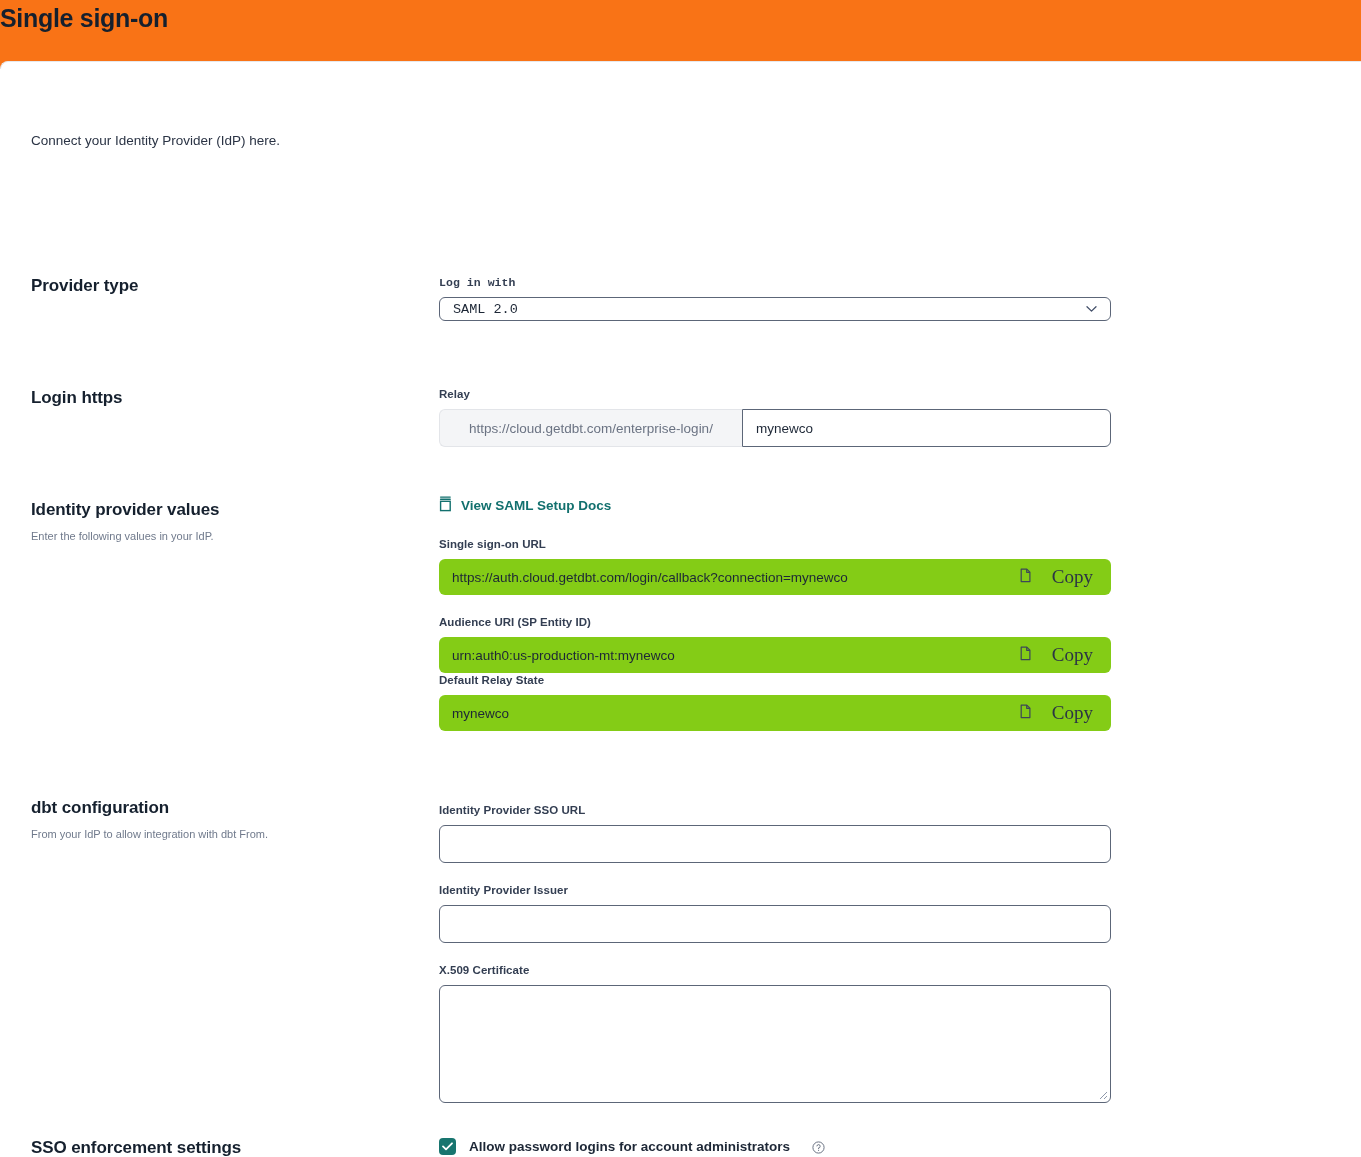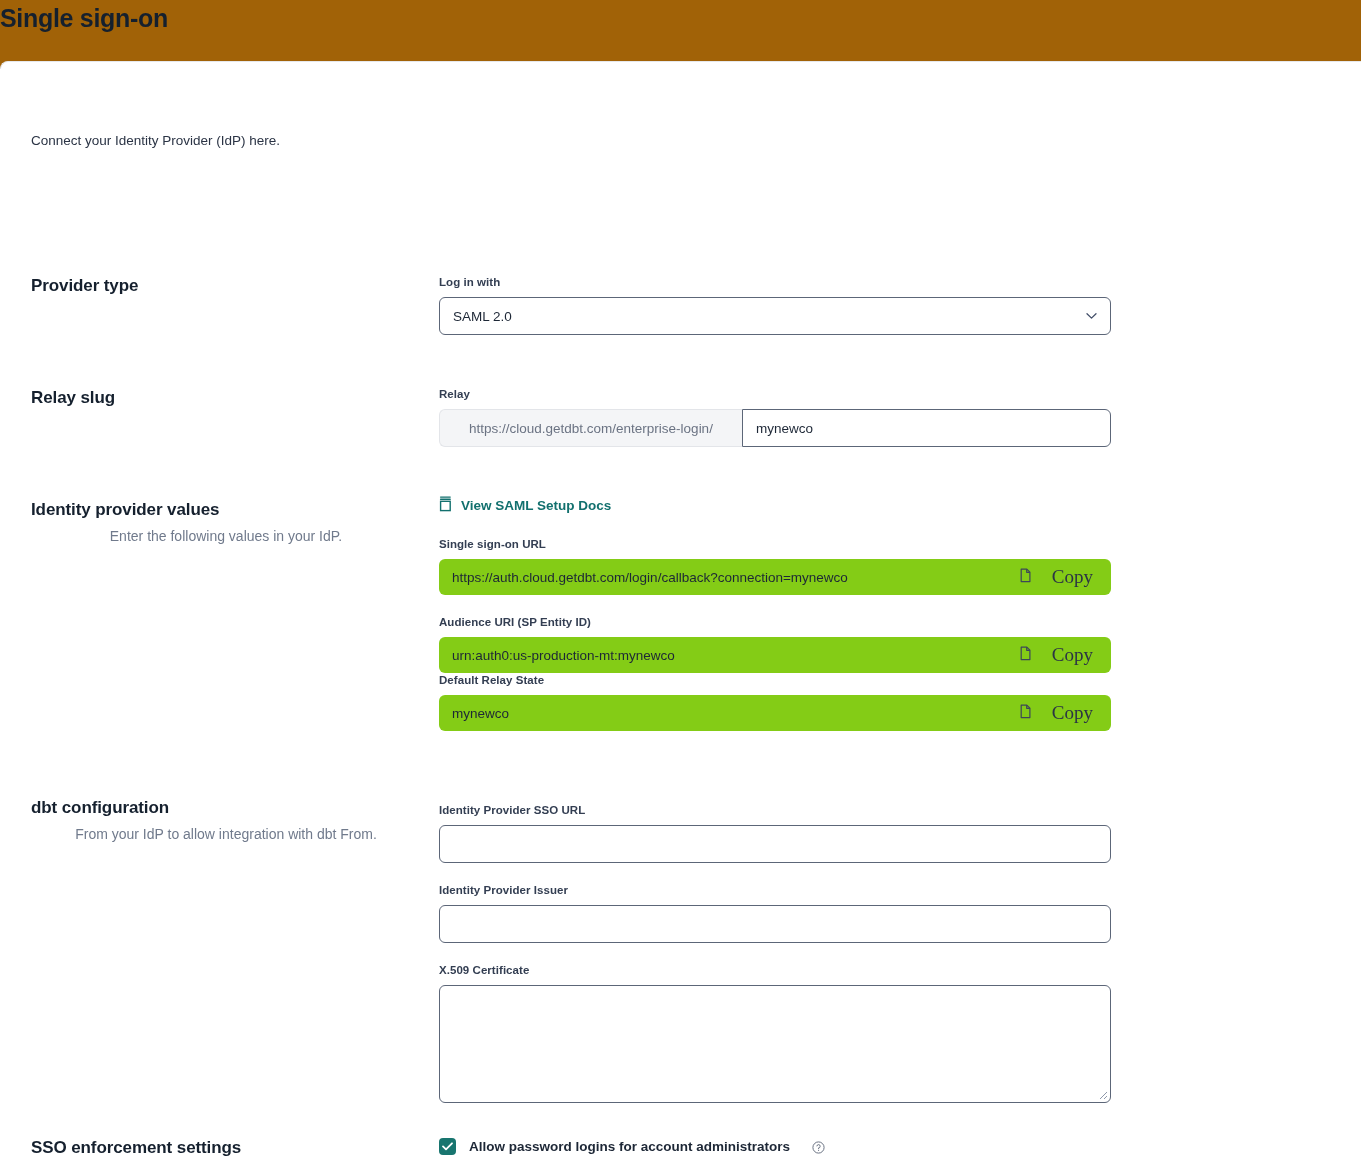--- a/index.html
+++ b/index.html
@@ -9,21 +9,21 @@
     width: 1361px;
     height: 1157px;
     background: #ffffff;
     font-family: "Liberation Sans", sans-serif;
     -webkit-font-smoothing: antialiased;
   }
 
   
   .page-header {
     height: 69px;
-    background: #a16207;
+    background: #f97316;
     padding: 0 0 0 0;
     position: relative;
   }
   .page-title {
     position: absolute;
     left: 0px;
     top: 2px;
     font-size: 25px;
     font-weight: 700;
     color: #15202e;
@@ -71,43 +71,42 @@
   .sec-title {
     font-size: 17px;
     font-weight: 700;
     color: #15202e;
     line-height: 22px;
     letter-spacing: -0.1px;
     white-space: nowrap;
   }
   .sec-sub {
     margin-top: 6px;
-    font-size: 14px;
+    font-size: 11px;
     color: #707a8c;
     line-height: 18px;
-    text-align: center;
   }
   .sec-right {
     position: absolute;
     left: 439px;
     width: 672px;
   }
 
   .field-label {
     font-size: 11.5px;
     font-weight: 700;
     color: #333e52;
     line-height: 15px;
     letter-spacing: 0.05px;
     margin-bottom: 7px;
   }
 
   .select-box {
     width: 672px;
-    height: 38px;
+    height: 24px;
     border: 1px solid #5c6678;
     border-radius: 6px;
     background: #ffffff;
     display: flex;
     align-items: center;
     padding: 0 13px;
     font-size: 13.5px;
     color: #1d2736;
     position: relative;
     cursor: pointer;
@@ -265,36 +264,36 @@
 </div>
 
 <div class="content">
 
   <div class="intro">Connect your Identity Provider (IdP) here.</div>
 
   <div class="section" style="top:138px;height:120px;">
     <div class="sec-left" style="top:68px;">
       <div class="sec-title">Provider type</div>
     </div>
-    <div class="sec-right" style="top:68px;">
+    <div class="sec-right" style="top:68px;font-family:Liberation Mono, monospace;">
       <div class="field-label">Log in with</div>
       <div class="select-box">
         <span>SAML 2.0</span>
         <span class="chev">
           <svg width="11" height="7" viewBox="0 0 11 7" fill="none" xmlns="http://www.w3.org/2000/svg">
             <path d="M1 1.2 L5.5 5.6 L10 1.2" stroke="#44506a" stroke-width="1.3" stroke-linecap="round" stroke-linejoin="round"></path>
           </svg>
         </span>
       </div>
     </div>
   </div>
 
   <div class="section" style="top:250px;height:120px;">
     <div class="sec-left" style="top:68px;">
-      <div class="sec-title">Relay slug</div>
+      <div class="sec-title">Login https</div>
     </div>
     <div class="sec-right" style="top:68px;">
       <div class="field-label">Relay</div>
       <div class="slug-row">
         <div class="slug-prefix">https://cloud.getdbt.com/enterprise-login/</div>
         <input class="slug-input" type="text" value="mynewco" style="">
       </div>
     </div>
   </div>
 

